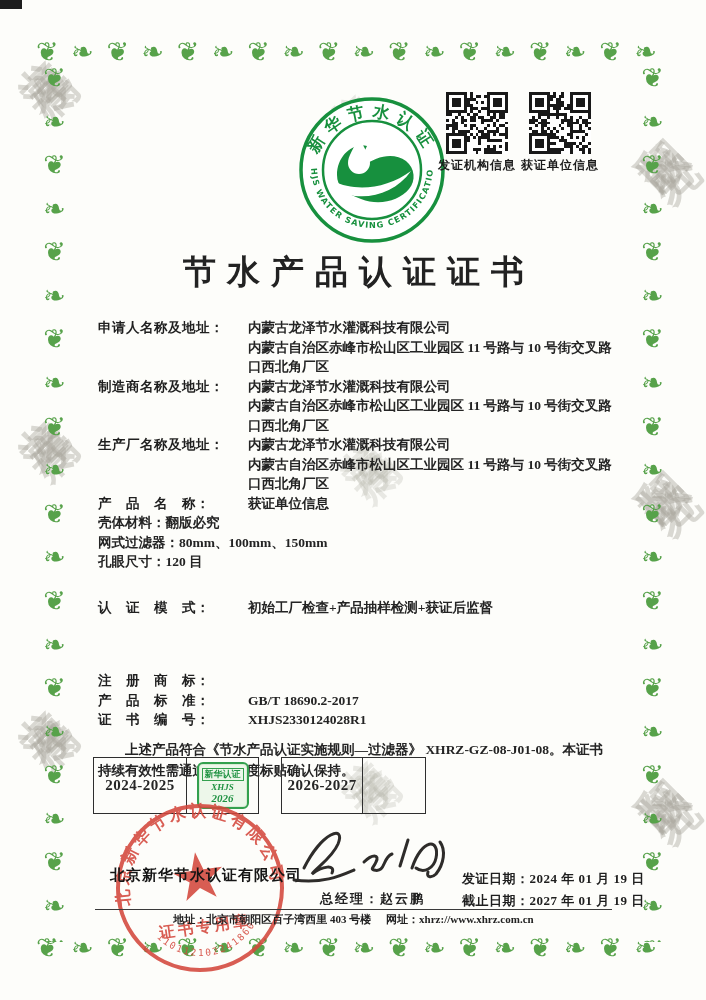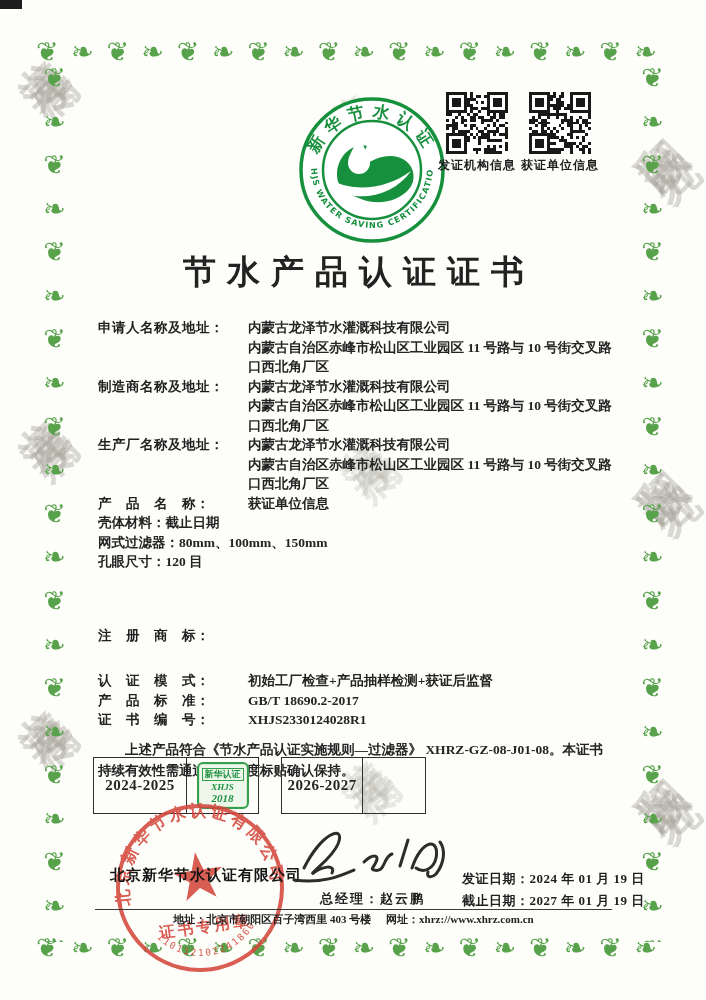--- a/index.html
+++ b/index.html
@@ -639,52 +639,52 @@
           <div>内蒙古龙泽节水灌溉科技有限公司</div>
           <div>内蒙古自治区赤峰市松山区工业园区 11 号路与 10 号街交叉路口西北角厂区</div>
         </div>
       </div>
       <div class="frow">
         <div class="flabel">产　品　名　称：</div>
         <div class="fval">获证单位信息</div>
       </div>
       <div class="frow">
         <div class="fval">
-          <div>壳体材料：截止日期</div>
+          <div>壳体材料：翻版必究</div>
           <div>网式过滤器：80mm、100mm、150mm</div>
           <div>孔眼尺寸：120 目</div>
         </div>
       </div>
+      <div class="frow gap-mode">
+        <div class="flabel">认　证　模　式：</div>
+        <div class="fval">初始工厂检查+产品抽样检测+获证后监督</div>
+      </div>
       <div class="frow gap-trademark">
         <div class="flabel">注　册　商　标：</div>
         <div class="fval"></div>
-      </div>
-      <div class="frow gap-mode">
-        <div class="flabel">认　证　模　式：</div>
-        <div class="fval">初始工厂检查+产品抽样检测+获证后监督</div>
       </div>
       <div class="frow">
         <div class="flabel">产　品　标　准：</div>
         <div class="fval">GB/T 18690.2-2017</div>
       </div>
       <div class="frow">
         <div class="flabel">证　书　编　号：</div>
         <div class="fval">XHJS2330124028R1</div>
       </div>
       <p class="statement">上述产品符合《节水产品认证实施规则—过滤器》 XHRZ-GZ-08-J01-08。本证书持续有效性需通过加贴年度标贴确认保持。</p>
     </div>
 
     <div class="year-row">
       <div class="ybox yb1">
         <div class="ycell">2024-2025</div>
         <div class="scell">
           <div class="sticker">
             <span class="st1">新华认证</span>
             <span class="st2">XHJS</span>
-            <span class="st3">2018</span>
+            <span class="st3">2026</span>
           </div>
         </div>
       </div>
       <div class="ybox yb3">
         <div class="ycell">2026-2027</div>
         <div class="scell"></div>
       </div>
     </div>
 
     <svg class="seal" viewBox="0 0 176 176">

